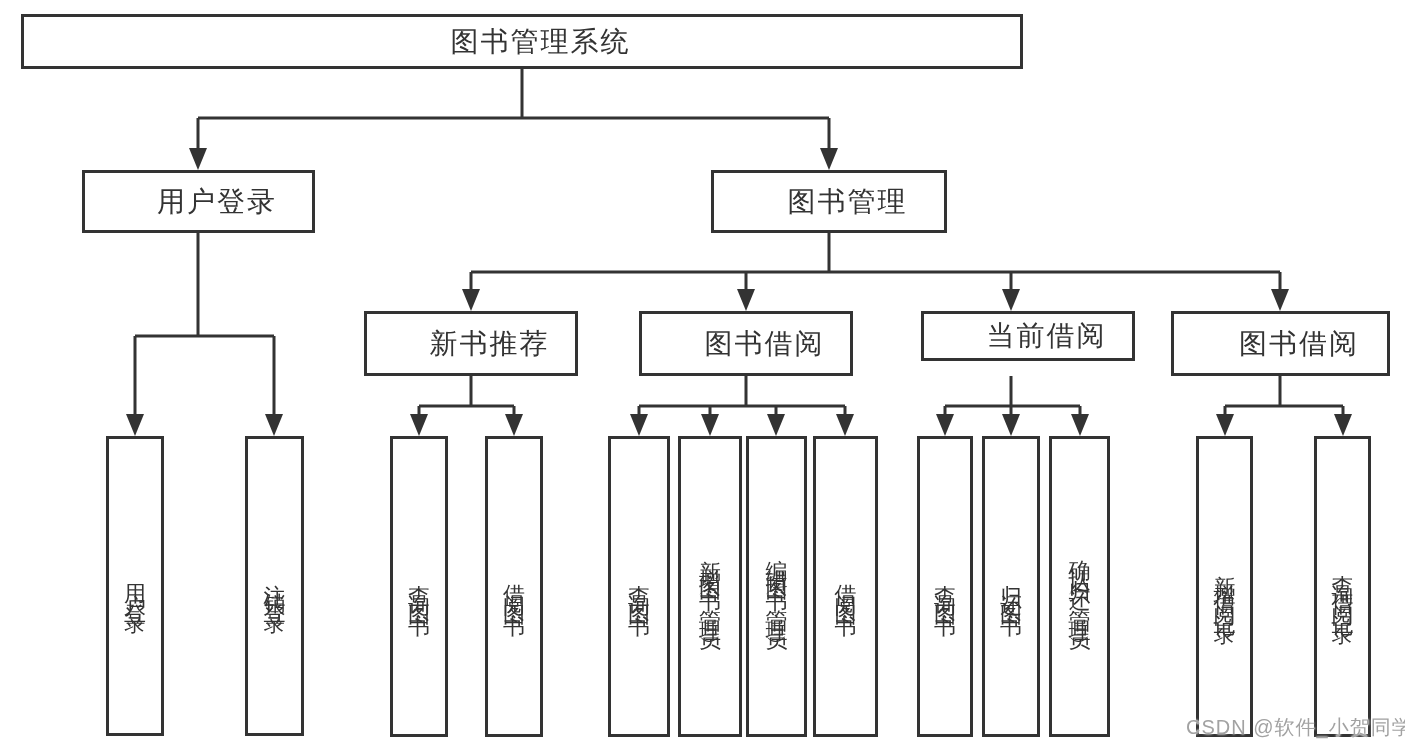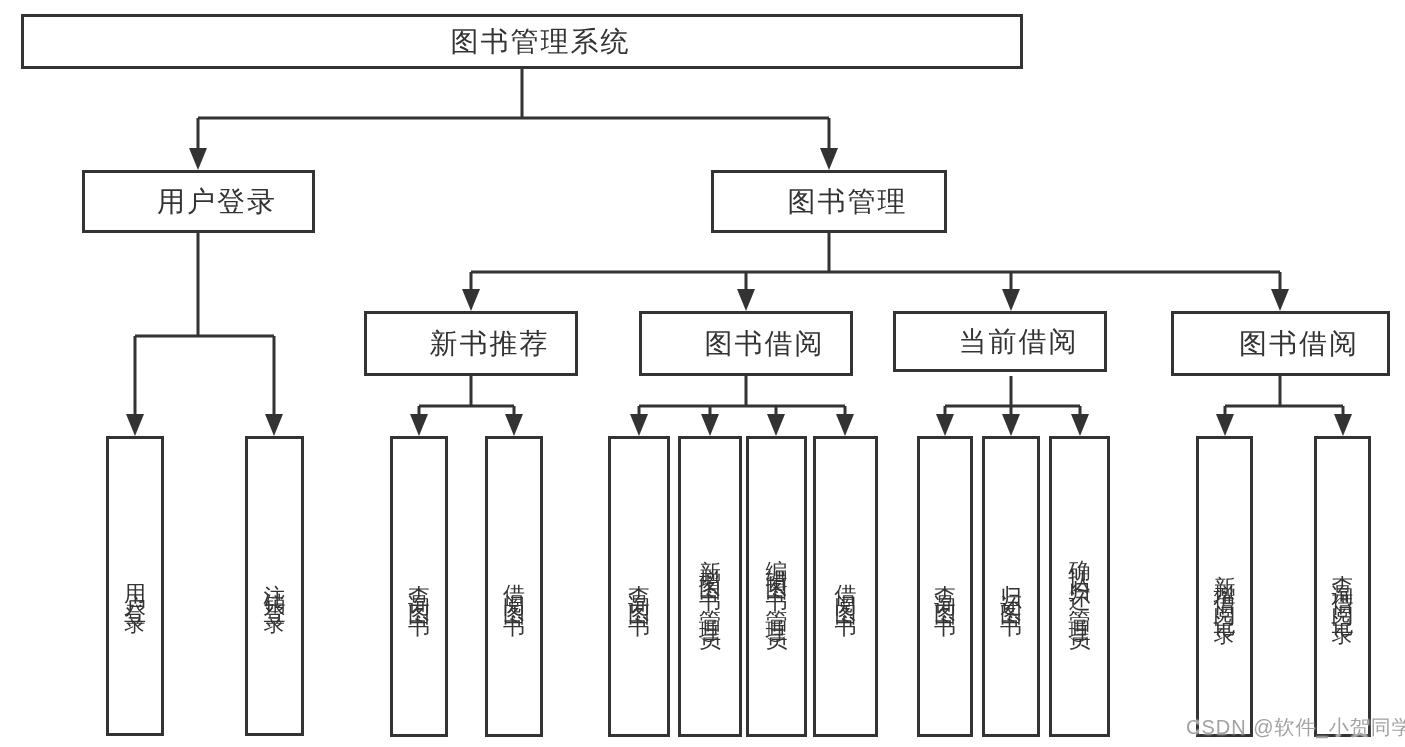--- a/index.html
+++ b/index.html
@@ -98,21 +98,21 @@
     </g>
   </svg>
 
   <div class="node hbox" style="left:21px;top:14px;width:1002px;height:55px">图书管理系统</div>
 
   <div class="node hbox" style="left:82px;top:170px;width:233px;height:63px">用户登录</div>
   <div class="node hbox" style="left:364px;top:311px;width:214px;height:65px">新书推荐</div>
 
   <div class="node hbox" style="left:711px;top:170px;width:236px;height:63px">图书管理</div>
   <div class="node hbox" style="left:639px;top:311px;width:214px;height:65px">图书借阅</div>
-  <div class="node hbox" style="left:893px;top:311px;width:214px;height:61px">当前借阅</div>
+  <div class="node hbox" style="left:921px;top:311px;width:214px;height:50px">当前借阅</div>
   <div class="node hbox" style="left:1171px;top:311px;width:219px;height:65px">图书借阅</div>
 
   <div class="node vbox" style="left:106px;top:436px;width:58px;height:300px">
     <span class="vtext">用户登录</span>
   </div>
   <div class="node vbox" style="left:245px;top:436px;width:59px;height:300px">
     <span class="vtext">注销登录</span>
   </div>
 
   <div class="node vbox" style="left:390px;top:436px;width:58px;height:301px">

